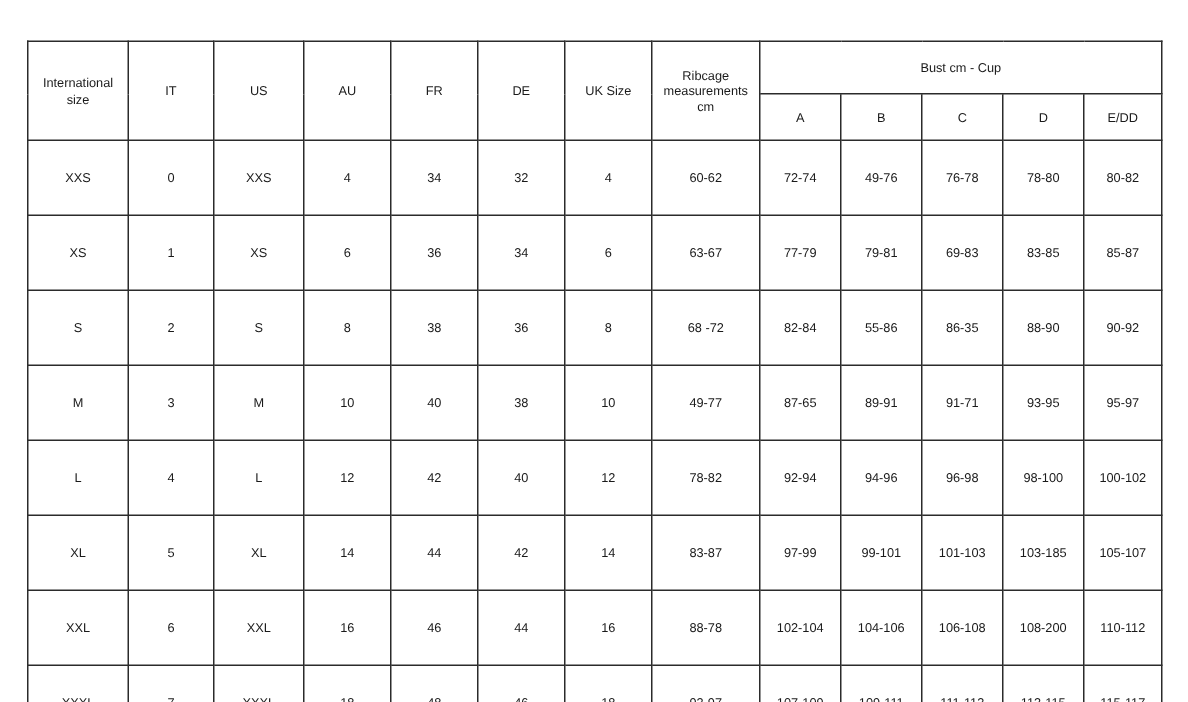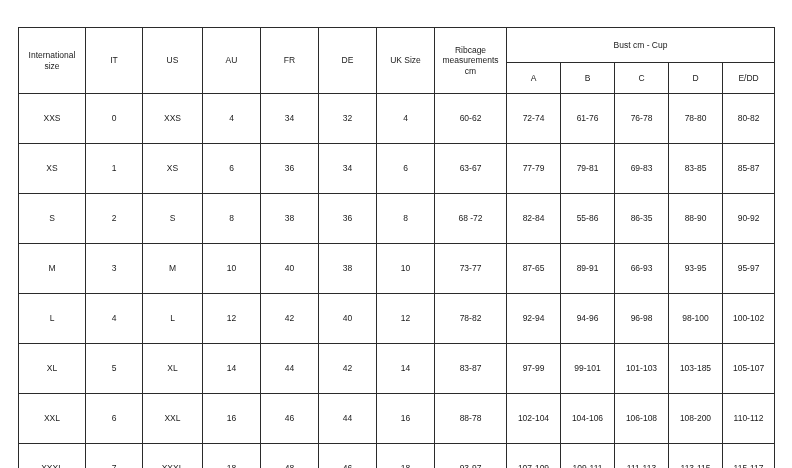--- a/index.html
+++ b/index.html
@@ -99,21 +99,21 @@
       <tr>
         <td>XXS</td>
         <td>0</td>
         <td>XXS</td>
         <td>4</td>
         <td>34</td>
         <td>32</td>
         <td>4</td>
         <td>60-62</td>
         <td>72-74</td>
-        <td>61-76</td>
+        <td>49-76</td>
         <td>76-78</td>
         <td>78-80</td>
         <td>80-82</td>
       </tr>
       <tr>
         <td>XS</td>
         <td>1</td>
         <td>XS</td>
         <td>6</td>
         <td>36</td>
@@ -142,24 +142,24 @@
         <td>90-92</td>
       </tr>
       <tr>
         <td>M</td>
         <td>3</td>
         <td>M</td>
         <td>10</td>
         <td>40</td>
         <td>38</td>
         <td>10</td>
-        <td>73-77</td>
+        <td>49-77</td>
         <td>87-65</td>
         <td>89-91</td>
-        <td>66-93</td>
+        <td>91-71</td>
         <td>93-95</td>
         <td>95-97</td>
       </tr>
       <tr>
         <td>L</td>
         <td>4</td>
         <td>L</td>
         <td>12</td>
         <td>42</td>
         <td>40</td>

